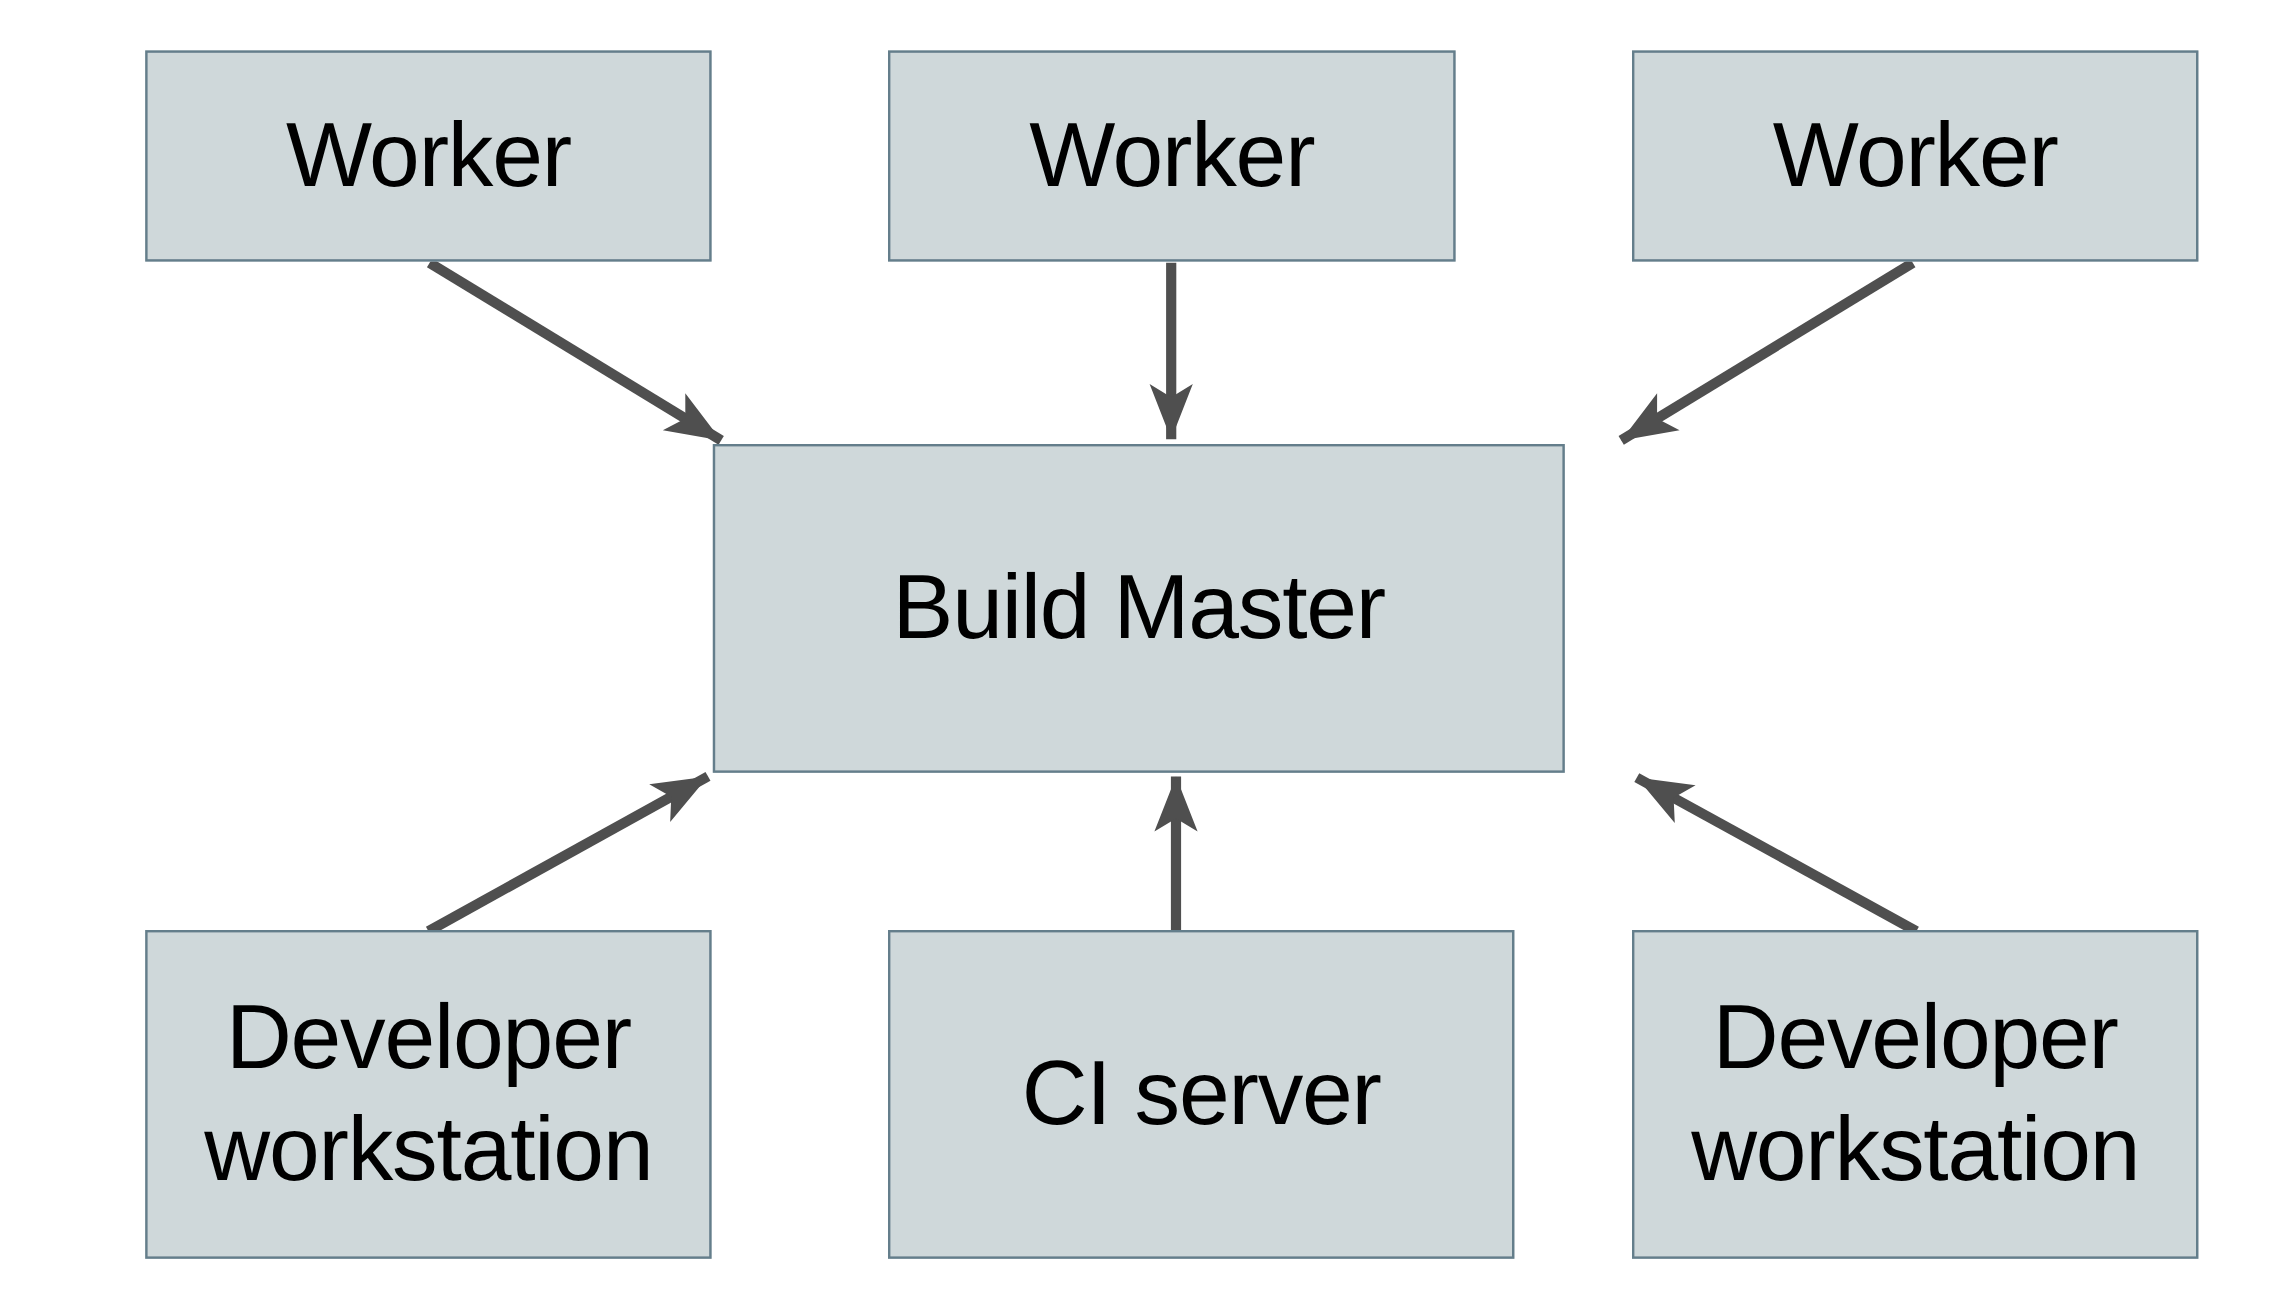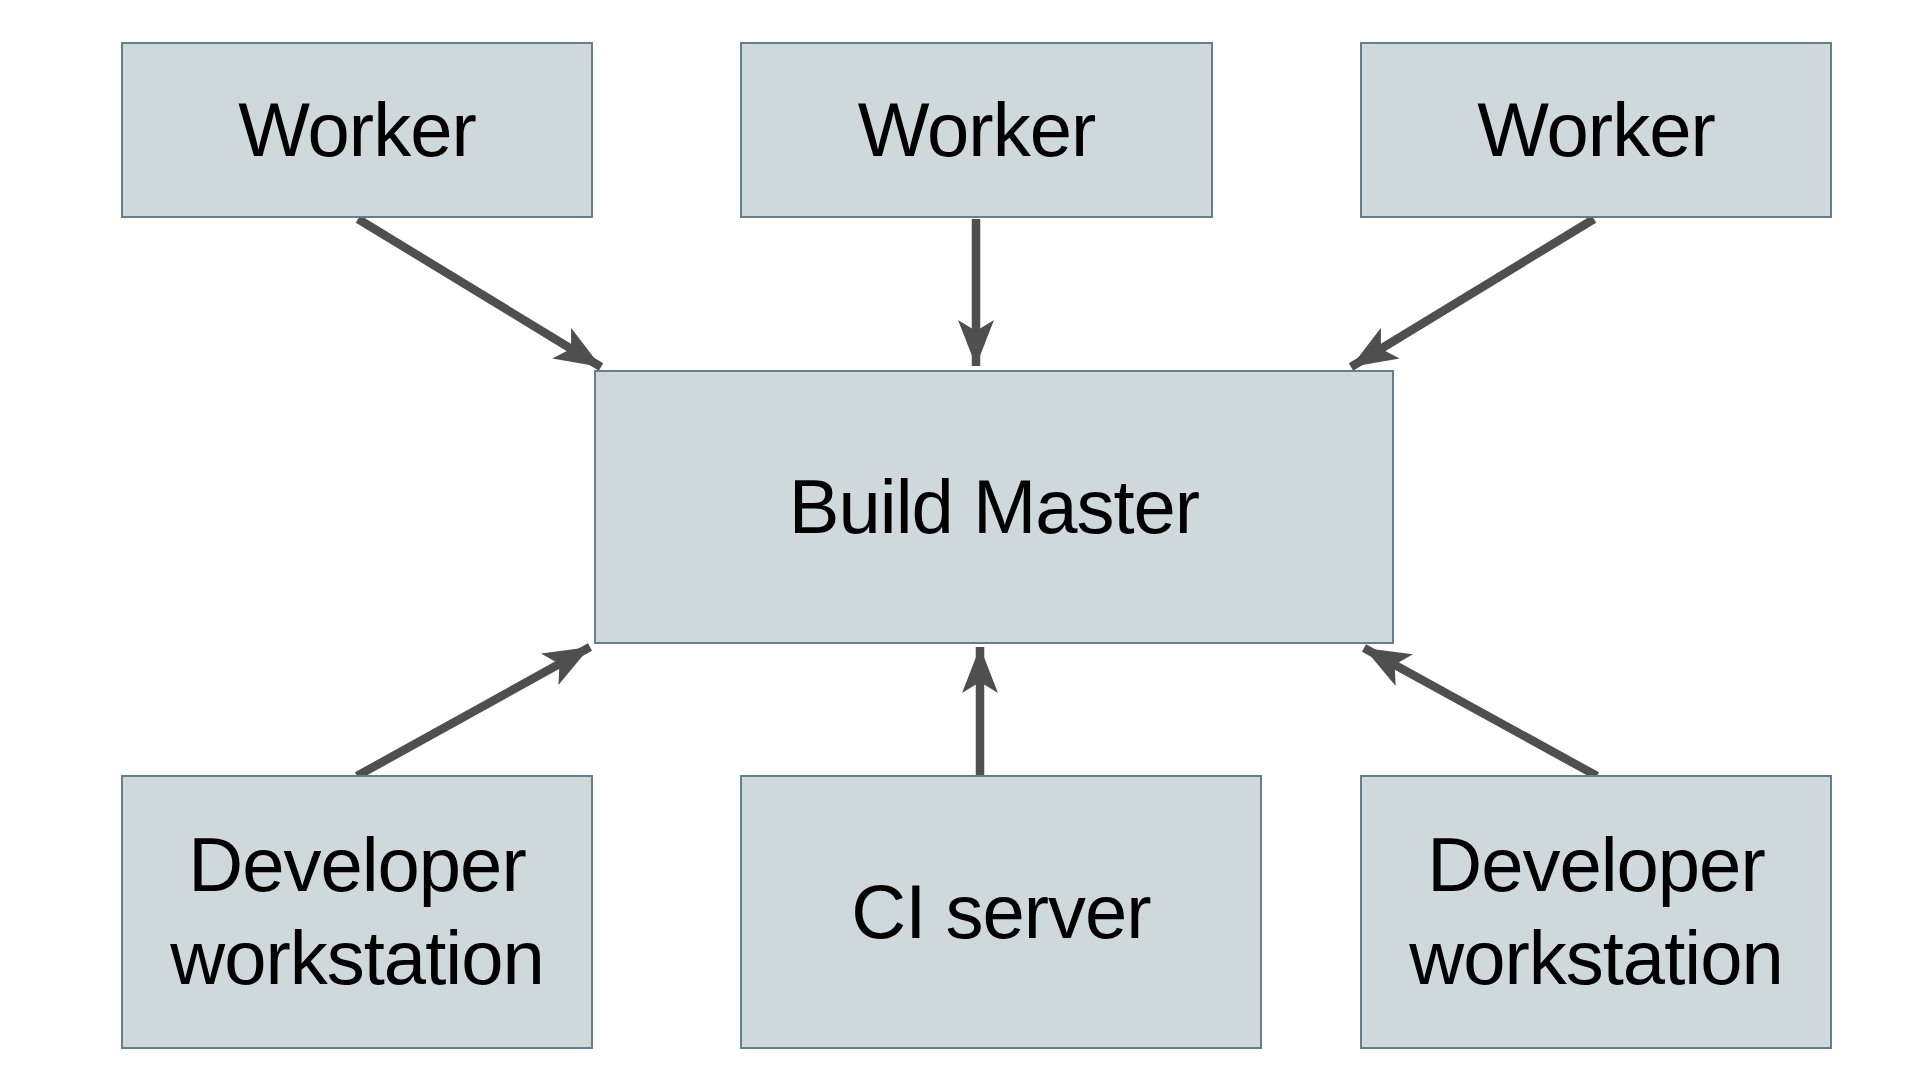--- a/index.html
+++ b/index.html
@@ -31,21 +31,21 @@
     font-size:76px;
     line-height:1.22;
     letter-spacing:-1px;
   }
   .node .label{display:block;padding:0 10px;}
   
   .n-worker-1{left:121px;top:42px;width:472px;height:176px;}
   .n-worker-2{left:740px;top:42px;width:473px;height:176px;}
   .n-worker-3{left:1360px;top:42px;width:472px;height:176px;}
   
-  .n-build-master{left:594px;top:370px;width:800px;height:274px;}
+  .n-build-master{left:594px;top:370px;width:710px;height:274px;}
   
   .n-dev-left{left:121px;top:775px;width:472px;height:274px;}
   .n-ci-server{left:740px;top:775px;width:522px;height:274px;}
   .n-dev-right{left:1360px;top:775px;width:472px;height:274px;}
 
   svg.arrows{position:absolute;left:0;top:0;width:1910px;height:1090px;pointer-events:none;}
   .arrow-line{stroke:var(--arrow);stroke-width:8.5px;}
   .arrow-head{fill:var(--arrow);}
 </style>
 </head>

